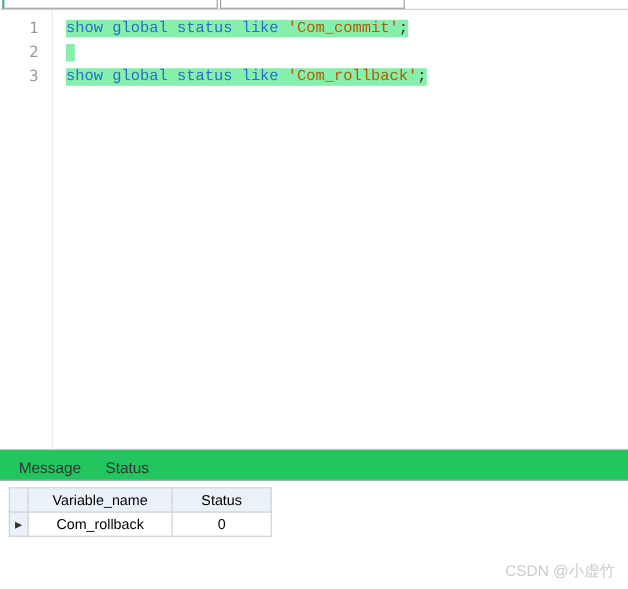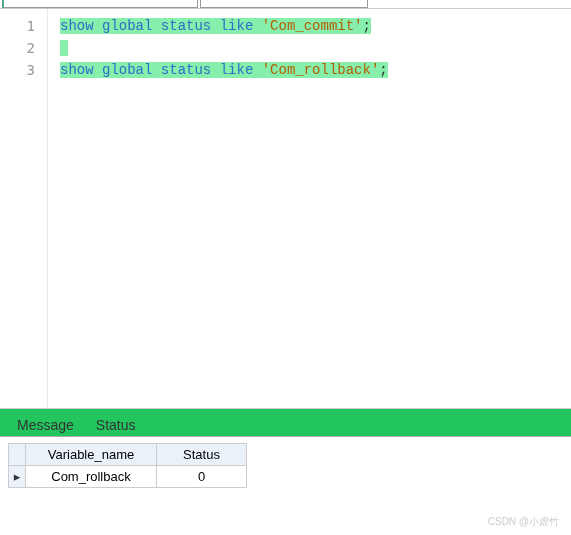--- a/index.html
+++ b/index.html
@@ -108,21 +108,21 @@
       background: #eaf1f8;
     }
     .result-grid th:first-child { background: #eaf1f8; width:12px; }
     .result-grid td.col1 { width: 131px; }
     .result-grid td.col2 { width: 90px; }
     .watermark {
       position: absolute;
       right: 12px;
       bottom: 6px;
       color: #ccc;
-      font-size: 10px;
+      font-size: 14px;
       pointer-events: none;
     }
   </style>
 </head>
 <body>
 
 <div class="toolbar">
   <div class="toolbar-box a"></div>
   <div class="toolbar-box b"></div>
 </div>

